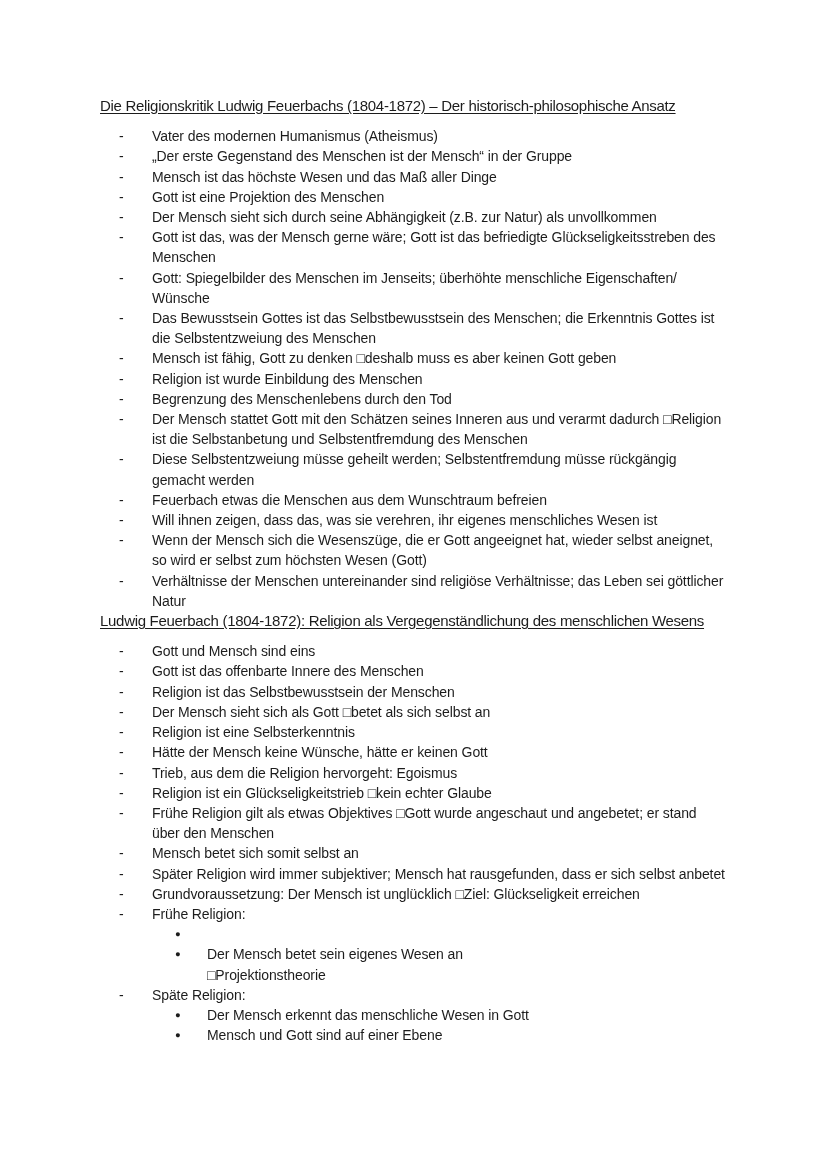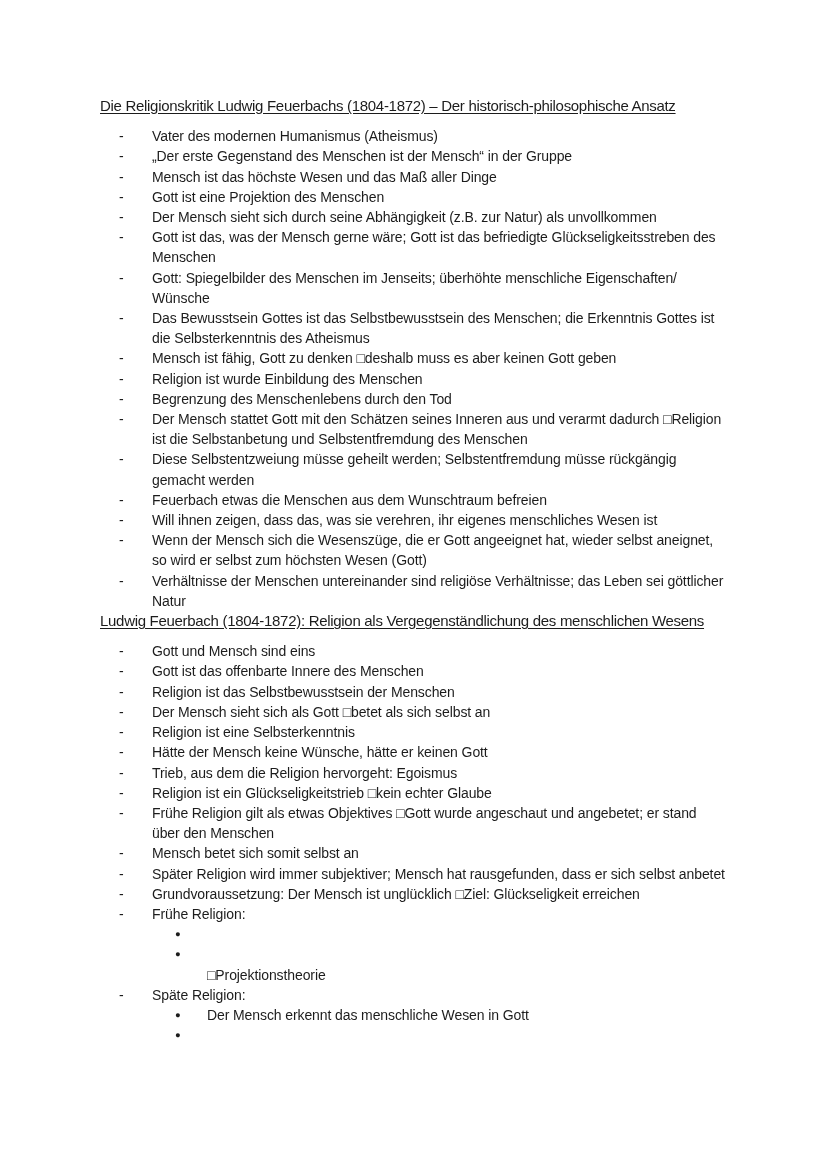--- a/index.html
+++ b/index.html
@@ -93,21 +93,21 @@
 Menschen</span>
         </div>
         <div class="item level1">
           <span class="marker dash">-</span>
           <span class="text">Gott: Spiegelbilder des Menschen im Jenseits; überhöhte menschliche Eigenschaften/
 Wünsche</span>
         </div>
         <div class="item level1">
           <span class="marker dash">-</span>
           <span class="text">Das Bewusstsein Gottes ist das Selbstbewusstsein des Menschen; die Erkenntnis Gottes ist
-die Selbsterkenntnis des Atheismus</span>
+die Selbstentzweiung des Menschen</span>
         </div>
         <div class="item level1">
           <span class="marker dash">-</span>
           <span class="text">Mensch ist fähig, Gott zu denken □deshalb muss es aber keinen Gott geben</span>
         </div>
         <div class="item level1">
           <span class="marker dash">-</span>
           <span class="text">Religion ist wurde Einbildung des Menschen</span>
         </div>
         <div class="item level1">
@@ -199,32 +199,34 @@
         </div>
         <div class="item level1">
           <span class="marker dash">-</span>
           <span class="text">Frühe Religion:</span>
         </div>
         <div class="item level2">
           <span class="marker bullet">●</span>
         </div>
         <div class="item level2">
           <span class="marker bullet">●</span>
+          <span class="text">Der Mensch betet sein eigenes Wesen an</span>
         </div>
         <div class="item level2">
           <span class="marker none"></span>
           <span class="text">□Projektionstheorie</span>
         </div>
         <div class="item level1">
           <span class="marker dash">-</span>
           <span class="text">Späte Religion:</span>
         </div>
         <div class="item level2">
           <span class="marker bullet">●</span>
           <span class="text">Der Mensch erkennt das menschliche Wesen in Gott</span>
         </div>
         <div class="item level2">
           <span class="marker bullet">●</span>
+          <span class="text">Mensch und Gott sind auf einer Ebene</span>
         </div>
       </div>
   </div>
 
 </div>
 
 </body></html>

